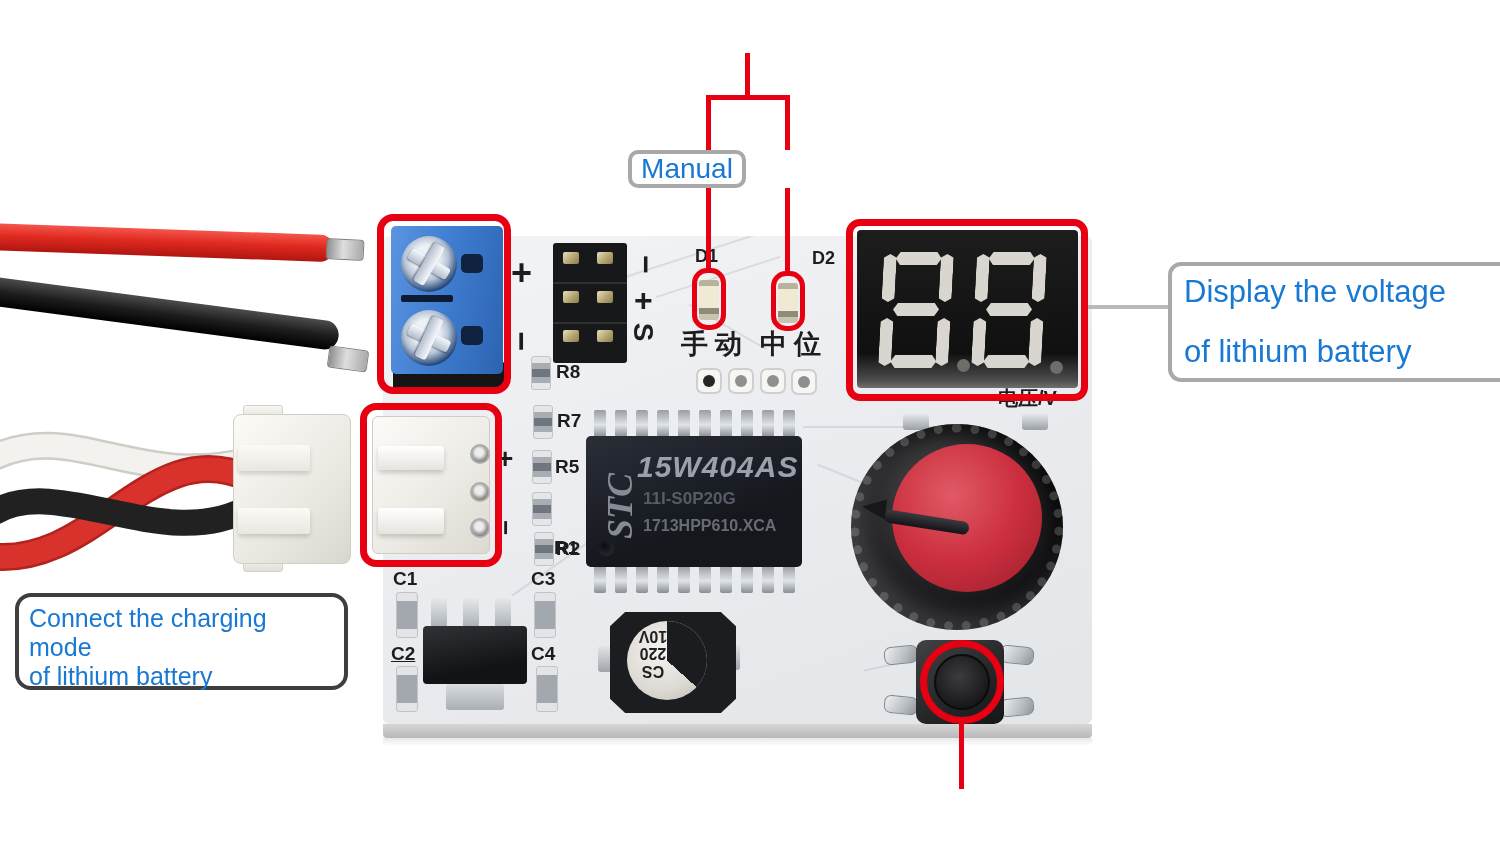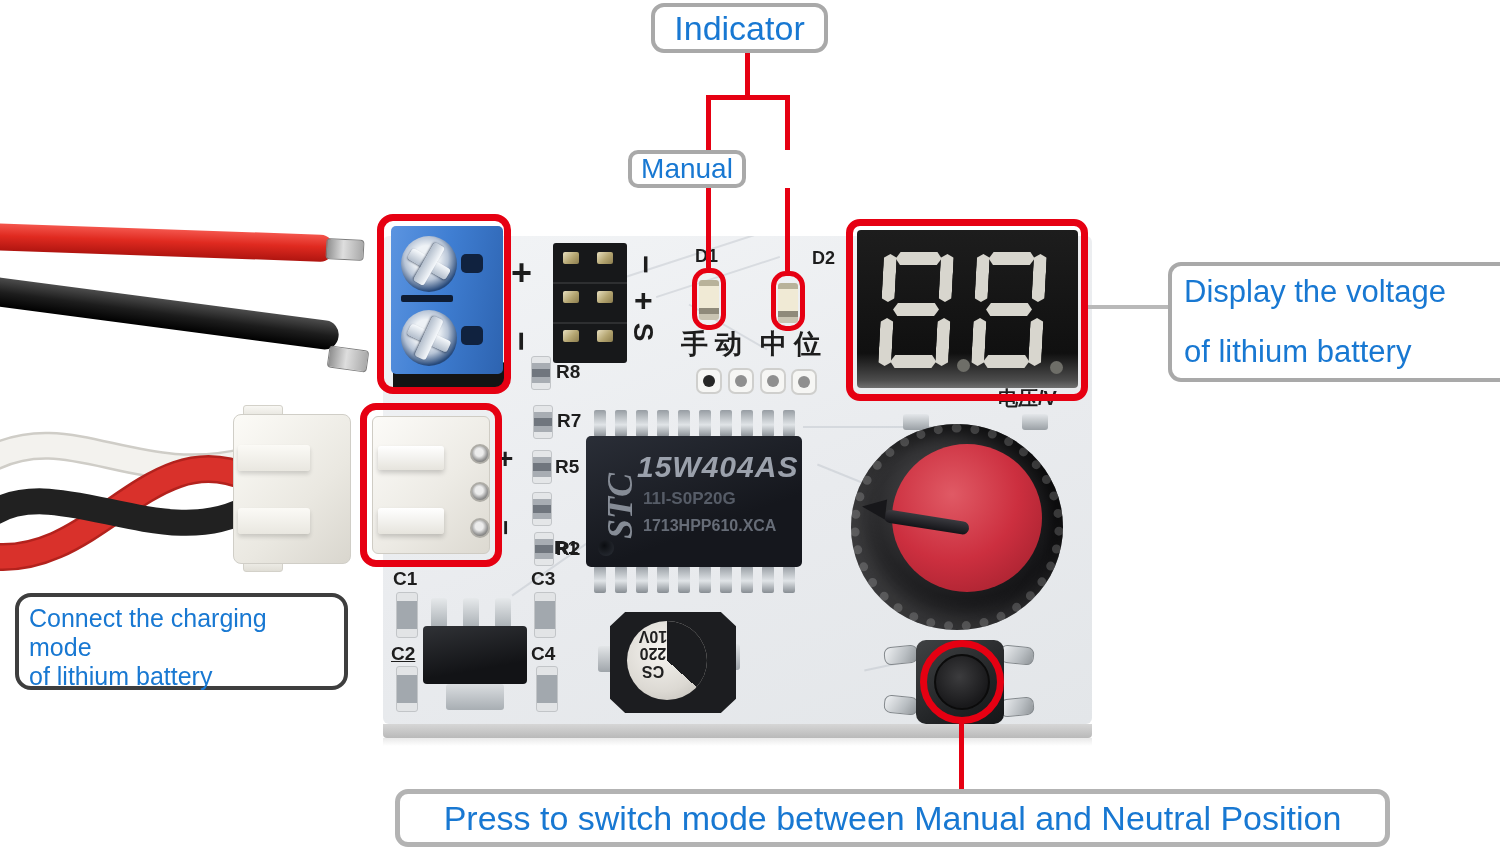--- a/index.html
+++ b/index.html
@@ -359,33 +359,27 @@
 
   <div class="redline" style="left:745px;top:53px;width:5px;height:46px;"></div>
   <div class="redline" style="left:706px;top:95px;width:84px;height:5px;"></div>
   <div class="redline" style="left:706px;top:95px;width:5px;height:55px;"></div>
   <div class="redline" style="left:785px;top:95px;width:5px;height:55px;"></div>
   <div class="redline" style="left:706px;top:188px;width:5px;height:80px;"></div>
   <div class="redline" style="left:785px;top:188px;width:5px;height:83px;"></div>
   <div class="redline" style="left:959px;top:722px;width:5px;height:67px;"></div>
   <div class="grayline" style="left:1088px;top:305px;width:82px;height:4px;"></div>
 
-  <div class="co" style="left:651px;top:3px;width:177px;height:50px;font-size:34px;">
-    <span>Indicator</span>
-  </div>
   <div class="co" style="left:628px;top:150px;width:118px;height:38px;font-size:28px;border-radius:10px;">
     <span>Manual</span>
   </div>
   <div class="co" style="left:1168px;top:262px;width:366px;height:120px;font-size:31px;
               flex-direction:column;align-items:flex-start;justify-content:space-between;padding:8px 12px;">
     <span class="ln">Display the voltage</span>
     <span class="ln">of lithium battery</span>
   </div>
   <div class="co dark" style="left:15px;top:593px;width:333px;height:97px;font-size:25px;border-radius:16px;
               flex-direction:column;align-items:flex-start;justify-content:space-between;padding:7px 10px;">
     <span class="ln">Connect the charging mode</span>
     <span class="ln">of lithium battery</span>
   </div>
-  <div class="co" style="left:395px;top:789px;width:995px;height:58px;font-size:34px;border-width:5px;border-color:#b3b3b3;">
-    <span>Press to switch mode between Manual and Neutral Position</span>
-  </div>
 
 </div>
 
 </body></html>

